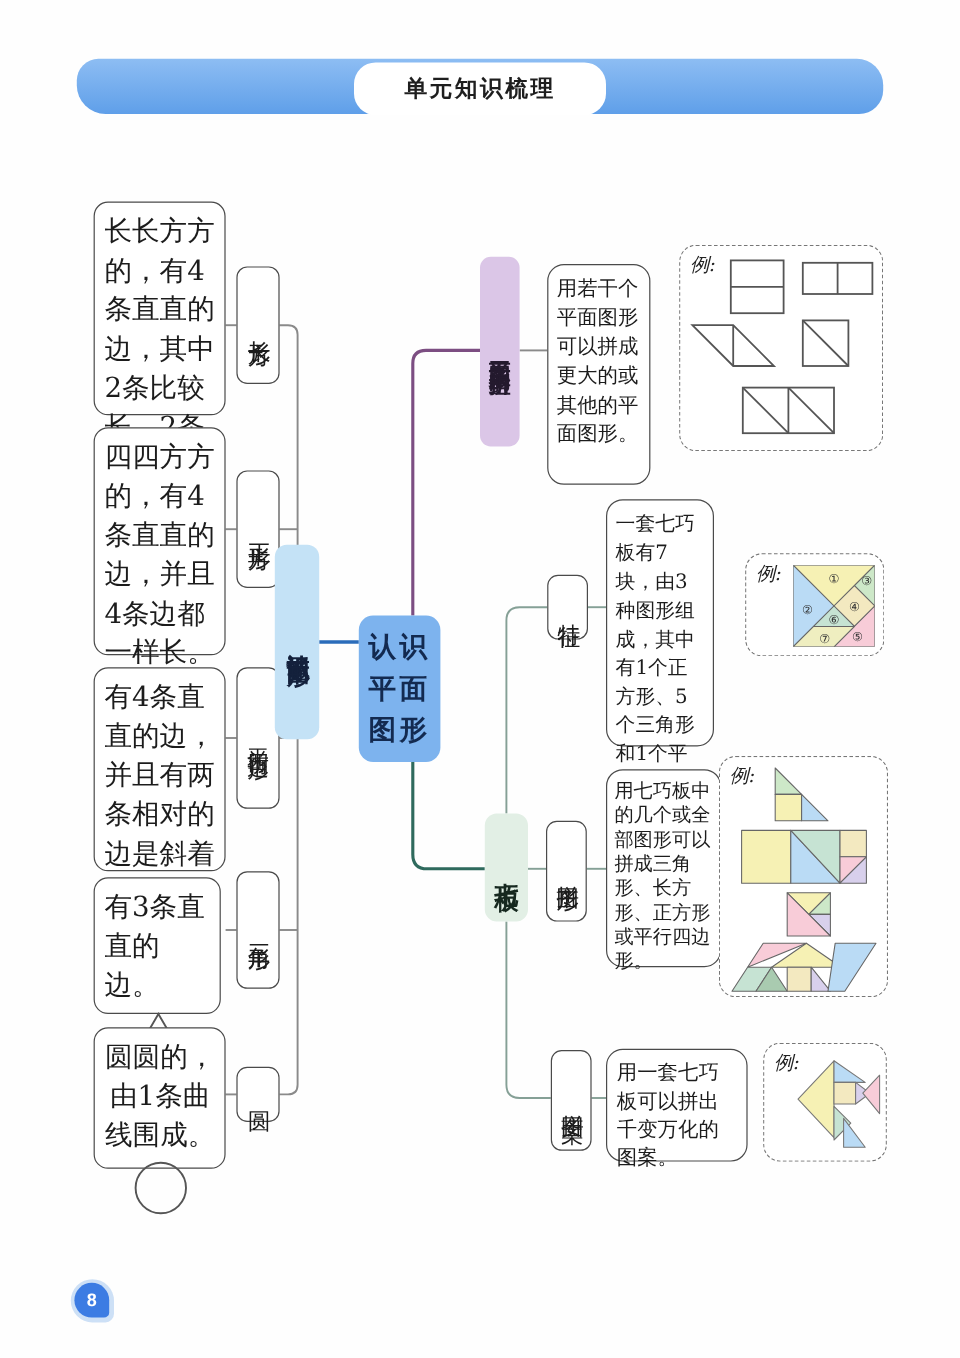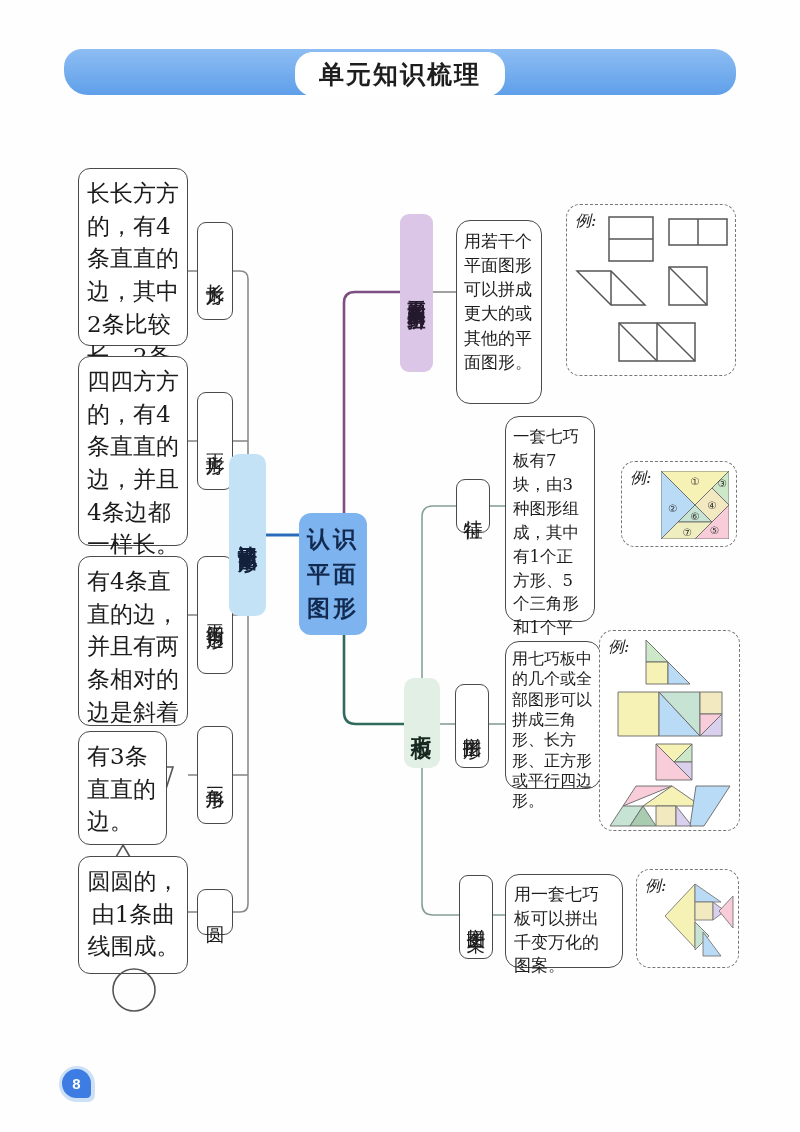--- a/index.html
+++ b/index.html
@@ -5,21 +5,21 @@
   html,body{margin:0;padding:0;background:#ffffff;}
   #page{position:relative;width:800px;height:1132px;background:#fefefe;overflow:hidden;
         font-family:"Liberation Sans", sans-serif;}
 
   
   .banner{position:absolute;left:64px;top:49px;width:672px;height:46px;
           background:linear-gradient(180deg,#8dbdf3,#5f9fe9);
           border-radius:18px 22px 20px 24px;}
   .banner-pill{position:absolute;left:295px;top:52px;width:210px;height:44px;
           background:#ffffff;border-radius:18px;display:flex;align-items:center;justify-content:center;}
-  .banner-pill span{font-size:25px;font-weight:bold;color:#1e1e1e;letter-spacing:2px;}
+  .banner-pill span{font-size:19px;font-weight:bold;color:#1e1e1e;letter-spacing:2px;}
 
   
   #wires{position:absolute;left:0;top:0;z-index:1;}
 
   .node,.pill,.desc-box,.ex-box{position:absolute;box-sizing:border-box;z-index:2;}
 
   
   .desc-box{background:#fff;border:1.6px solid #4a4a4a;border-radius:12px;
             padding:8px 7px 4px 8px;font-family:"DejaVu Serif", serif;
             font-size:23px;line-height:1.42;color:#1c1c1c;}
@@ -54,21 +54,21 @@
   .pl-circle{left:197px;top:889px;width:36px;height:46px;}
   .pl-tezheng{left:456px;top:479px;width:34px;height:54px;}
   .pl-pintuxing{left:455px;top:684px;width:34px;height:84px;}
   .pl-pintuan{left:459px;top:875px;width:34px;height:84px;}
 
   
   .rd{background:#fff;border:1.6px solid #4a4a4a;border-radius:14px;
       font-family:"DejaVu Serif", serif;color:#1c1c1c;position:absolute;box-sizing:border-box;z-index:2;}
   .rd-pinzu{left:456px;top:220px;width:86px;height:184px;padding:8px 7px;font-size:17px;line-height:1.42;}
   .rd-tezheng{left:505px;top:416px;width:90px;height:206px;padding:8px 7px;font-size:16.5px;line-height:1.45;}
-  .rd-pintuxing{left:505px;top:641px;width:96px;height:148px;padding:7px 6px;font-size:16px;line-height:1.27;}
+  .rd-pintuxing{left:505px;top:641px;width:96px;height:165px;padding:7px 6px;font-size:16px;line-height:1.27;}
   .rd-pintuan{left:505px;top:874px;width:118px;height:94px;padding:8px 8px;font-size:17px;line-height:1.4;}
 
   
   .ex-box{background:#fff;border:1.6px dashed #777;border-radius:14px;}
   .ex1{left:566px;top:204px;width:170px;height:172px;}
   .ex2{left:621px;top:461px;width:116px;height:86px;}
   .ex3{left:599px;top:630px;width:141px;height:201px;}
   .ex4{left:636px;top:869px;width:103px;height:99px;}
   .ex-label{position:absolute;left:8px;top:6px;font-family:"DejaVu Serif", serif;
             font-style:italic;font-size:16px;color:#222;}
@@ -127,21 +127,21 @@
     <svg width="62" height="60">
         <rect class="fig" x="2" y="2" width="56" height="56"></rect>
       </svg>
   </div>
   <div class="desc-box" style="left:78px;top:556px;width:110px;height:170px;">
     <span>有4条直直的边，并且有两条相对的边是斜着的。</span>
     <svg width="82" height="54">
         <polygon class="fig" points="18,2 80,2 64,52 2,52"></polygon>
       </svg>
   </div>
-  <div class="desc-box" style="left:78px;top:731px;width:89px;height:114px;">
+  <div class="desc-box" style="left:78px;top:731px;width:106px;height:114px;">
     <span>有3条直直的边。</span>
     <svg width="62" height="54">
         <polygon class="fig" points="31,3 59,51 3,51"></polygon>
       </svg>
   </div>
   <div class="desc-box" style="left:78px;top:856px;width:110px;height:118px;text-align:center;">
     <span>圆圆的，由1条曲线围成。</span>
     <svg width="48" height="46">
         <circle class="fig" cx="24" cy="23" r="21"></circle>
       </svg>

